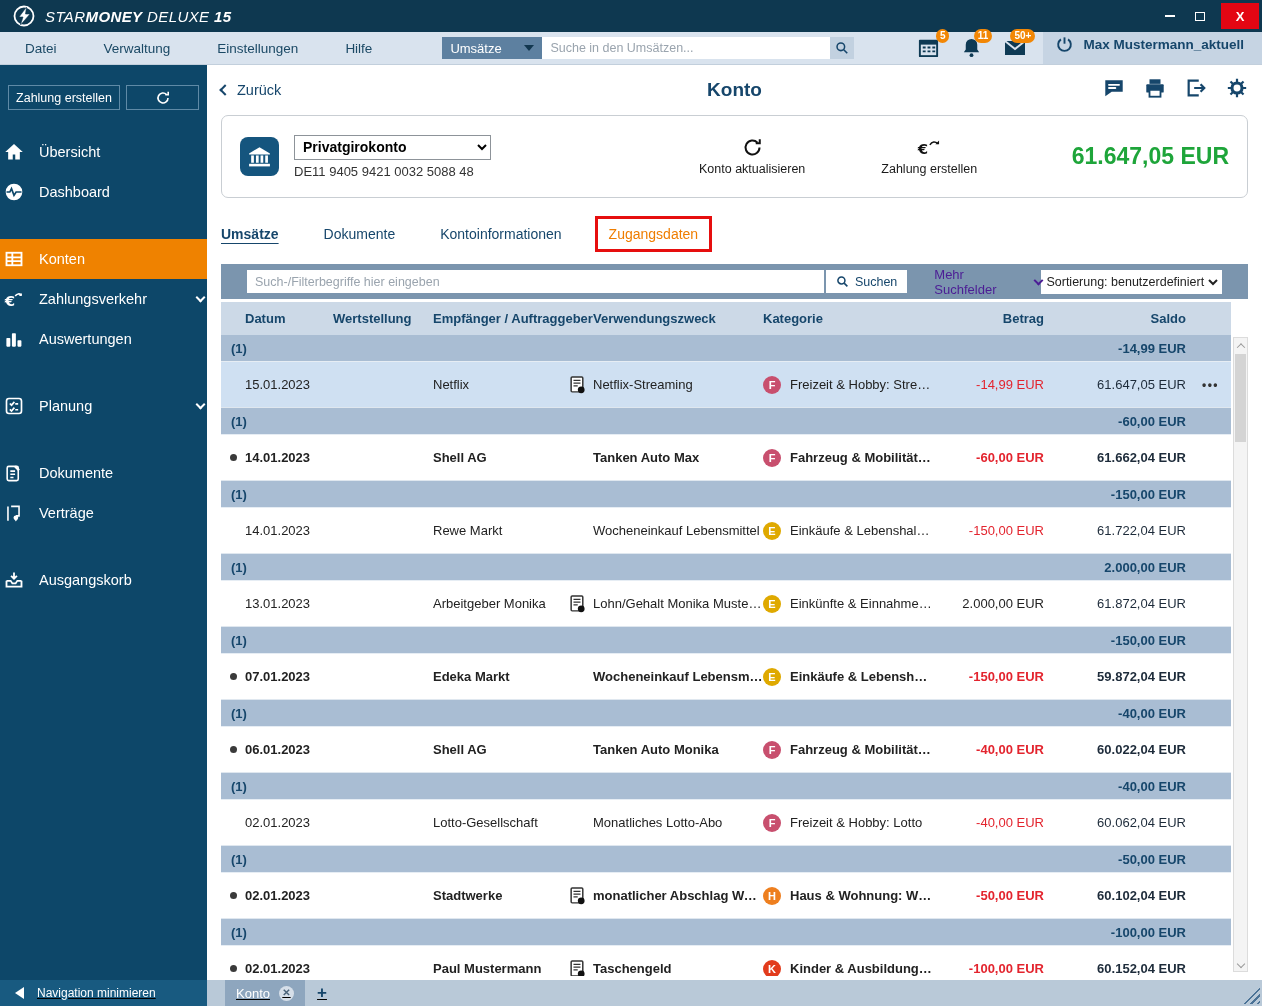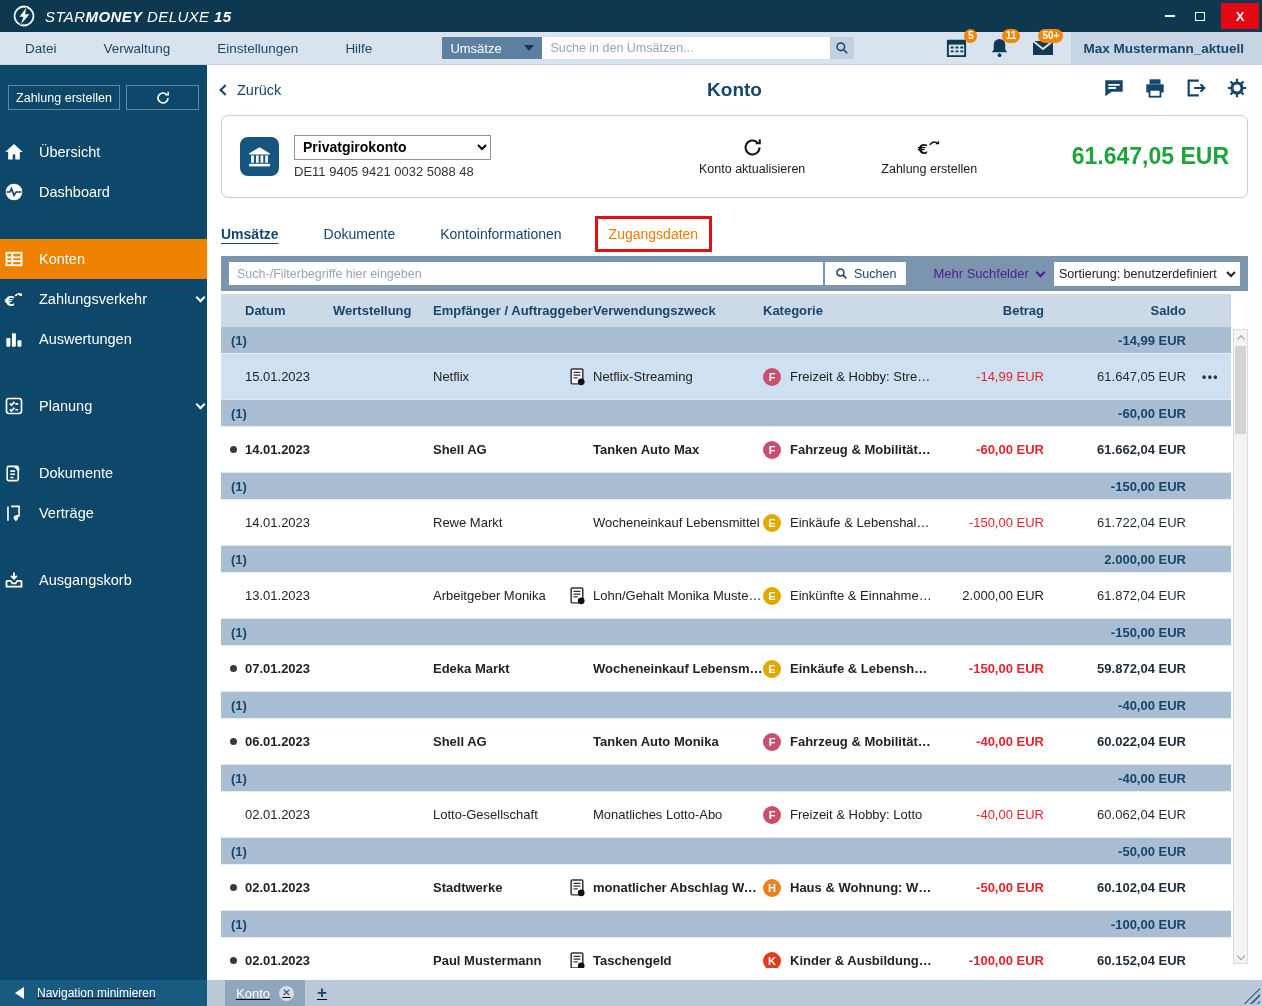--- a/index.html
+++ b/index.html
@@ -23,21 +23,21 @@
   .menu-items { display:flex; gap:47px; margin-left:25px; }
   .menu-item { cursor:default; }
   .scope { margin-left:70px; width:100px; height:22px; background:#5d80a0; color:#fff; display:flex; align-items:center; padding:0 8px; font-size:13px; }
   .scope .tri { margin-left:auto; width:0; height:0; border-left:5px solid transparent; border-right:5px solid transparent; border-top:6px solid #12374f; }
   .msearch { width:288px; height:22px; border:none; background:#fff; font-size:12.5px; padding:0 8px; color:#444; }
   .msearch::placeholder { color:#9aa4ae; }
   .msearch-btn { width:24px; height:22px; background:#c2d1e0; display:flex; align-items:center; justify-content:center; color:#16466b; }
   .icon-group { display:flex; gap:19px; margin-left:auto; margin-right:16px; align-items:center; }
   .badge-icon { position:relative; color:#0e3a54; width:24px; height:24px; }
   .badge { position:absolute; top:-7px; right:-8px; background:#f28705; color:#fff; font-size:10px; font-weight:bold; border-radius:9px; padding:1px 4px; line-height:12px; }
-  .user { height:100%; background:#c6d4e3; display:flex; align-items:center; gap:9px; padding:0 18px 8px 12px; font-weight:bold; color:#16466b; font-size:13.5px;flex-direction:column; }
+  .user { height:100%; background:#c6d4e3; display:flex; align-items:center; gap:9px; padding:0 18px 8px 12px; font-weight:bold; color:#16466b; font-size:13.5px; }
 
   
   .main { flex:1; display:flex; min-height:0; }
 
   
   .sidebar { width:207px; background:#0d4769; color:#fff; display:flex; flex-direction:column; padding-top:20px; flex:none; }
   .side-buttons { display:flex; gap:6px; padding:0 8px; margin-bottom:22px; }
   .btn-outline { border:1px solid #5f8aa6; color:#fff; font-size:12.5px; height:25px; display:flex; align-items:center; justify-content:center; background:transparent; }
   .bo-payment { flex:1.55; }
   .bo-refresh { flex:1; }
@@ -64,21 +64,21 @@
   .iban { font-size:13px; color:#333; margin-top:4px; }
   .card-actions { display:flex; gap:76px; margin-left:208px; }
   .action { display:flex; flex-direction:column; align-items:center; gap:4px; font-size:12.5px; color:#1a1a1a; }
   .balance { margin-left:auto; font-size:23px; font-weight:bold; color:#1ea53a; white-space:nowrap; }
 
   .tabs { display:flex; align-items:center; gap:45px; height:45px; flex:none; font-size:14px; color:#16466b; }
   .tab { cursor:default; }
   .tab.active { font-weight:bold; text-decoration:underline; text-underline-offset:4px; }
   .tab-highlight { border:3px solid #e60e0e; padding:7px 11px; color:#ef7d00; margin-left:-12px; }
 
-  .filterbar { height:35px; background:#7b95ae; display:flex; align-items:center; padding:0 8px; flex:none; }
+  .filterbar { height:35px; background:#7b95ae; display:flex; align-items:center; padding:0 26px; flex:none;margin-top:8px; }
   .filter-input { width:594px; height:23px; border:none; padding:0 8px; font-size:12.5px; color:#444; }
   .filter-input::placeholder { color:#9aa4ae; }
   .search-btn { height:23px; background:#fff; color:#16466b; font-size:12.5px; display:flex; align-items:center; gap:6px; padding:0 10px; margin-left:2px; border:none; font-family:"Liberation Sans", sans-serif; }
   .more-fields { color:#4c1d95; font-size:13px; margin-left:27px; display:flex; gap:8px; align-items:center; }
   .sort-select { margin-left:auto; height:24px; font-size:12.5px; width:186px; font-family:"Liberation Sans", sans-serif; border:1px solid #fff; background:#fff; color:#222; }
 
   
   .grid-cols { display:grid; grid-template-columns:24px 88px 100px 128px 32px 170px 170px 115px 142px minmax(0,1fr); align-items:center; }
   .table-head { height:33px; background:#ccd9e7; color:#16466b; font-weight:bold; font-size:13px; margin-top:3px; flex:none; width:calc(100% - 17px); }
   .th-r { text-align:right; padding-right:4px; }

